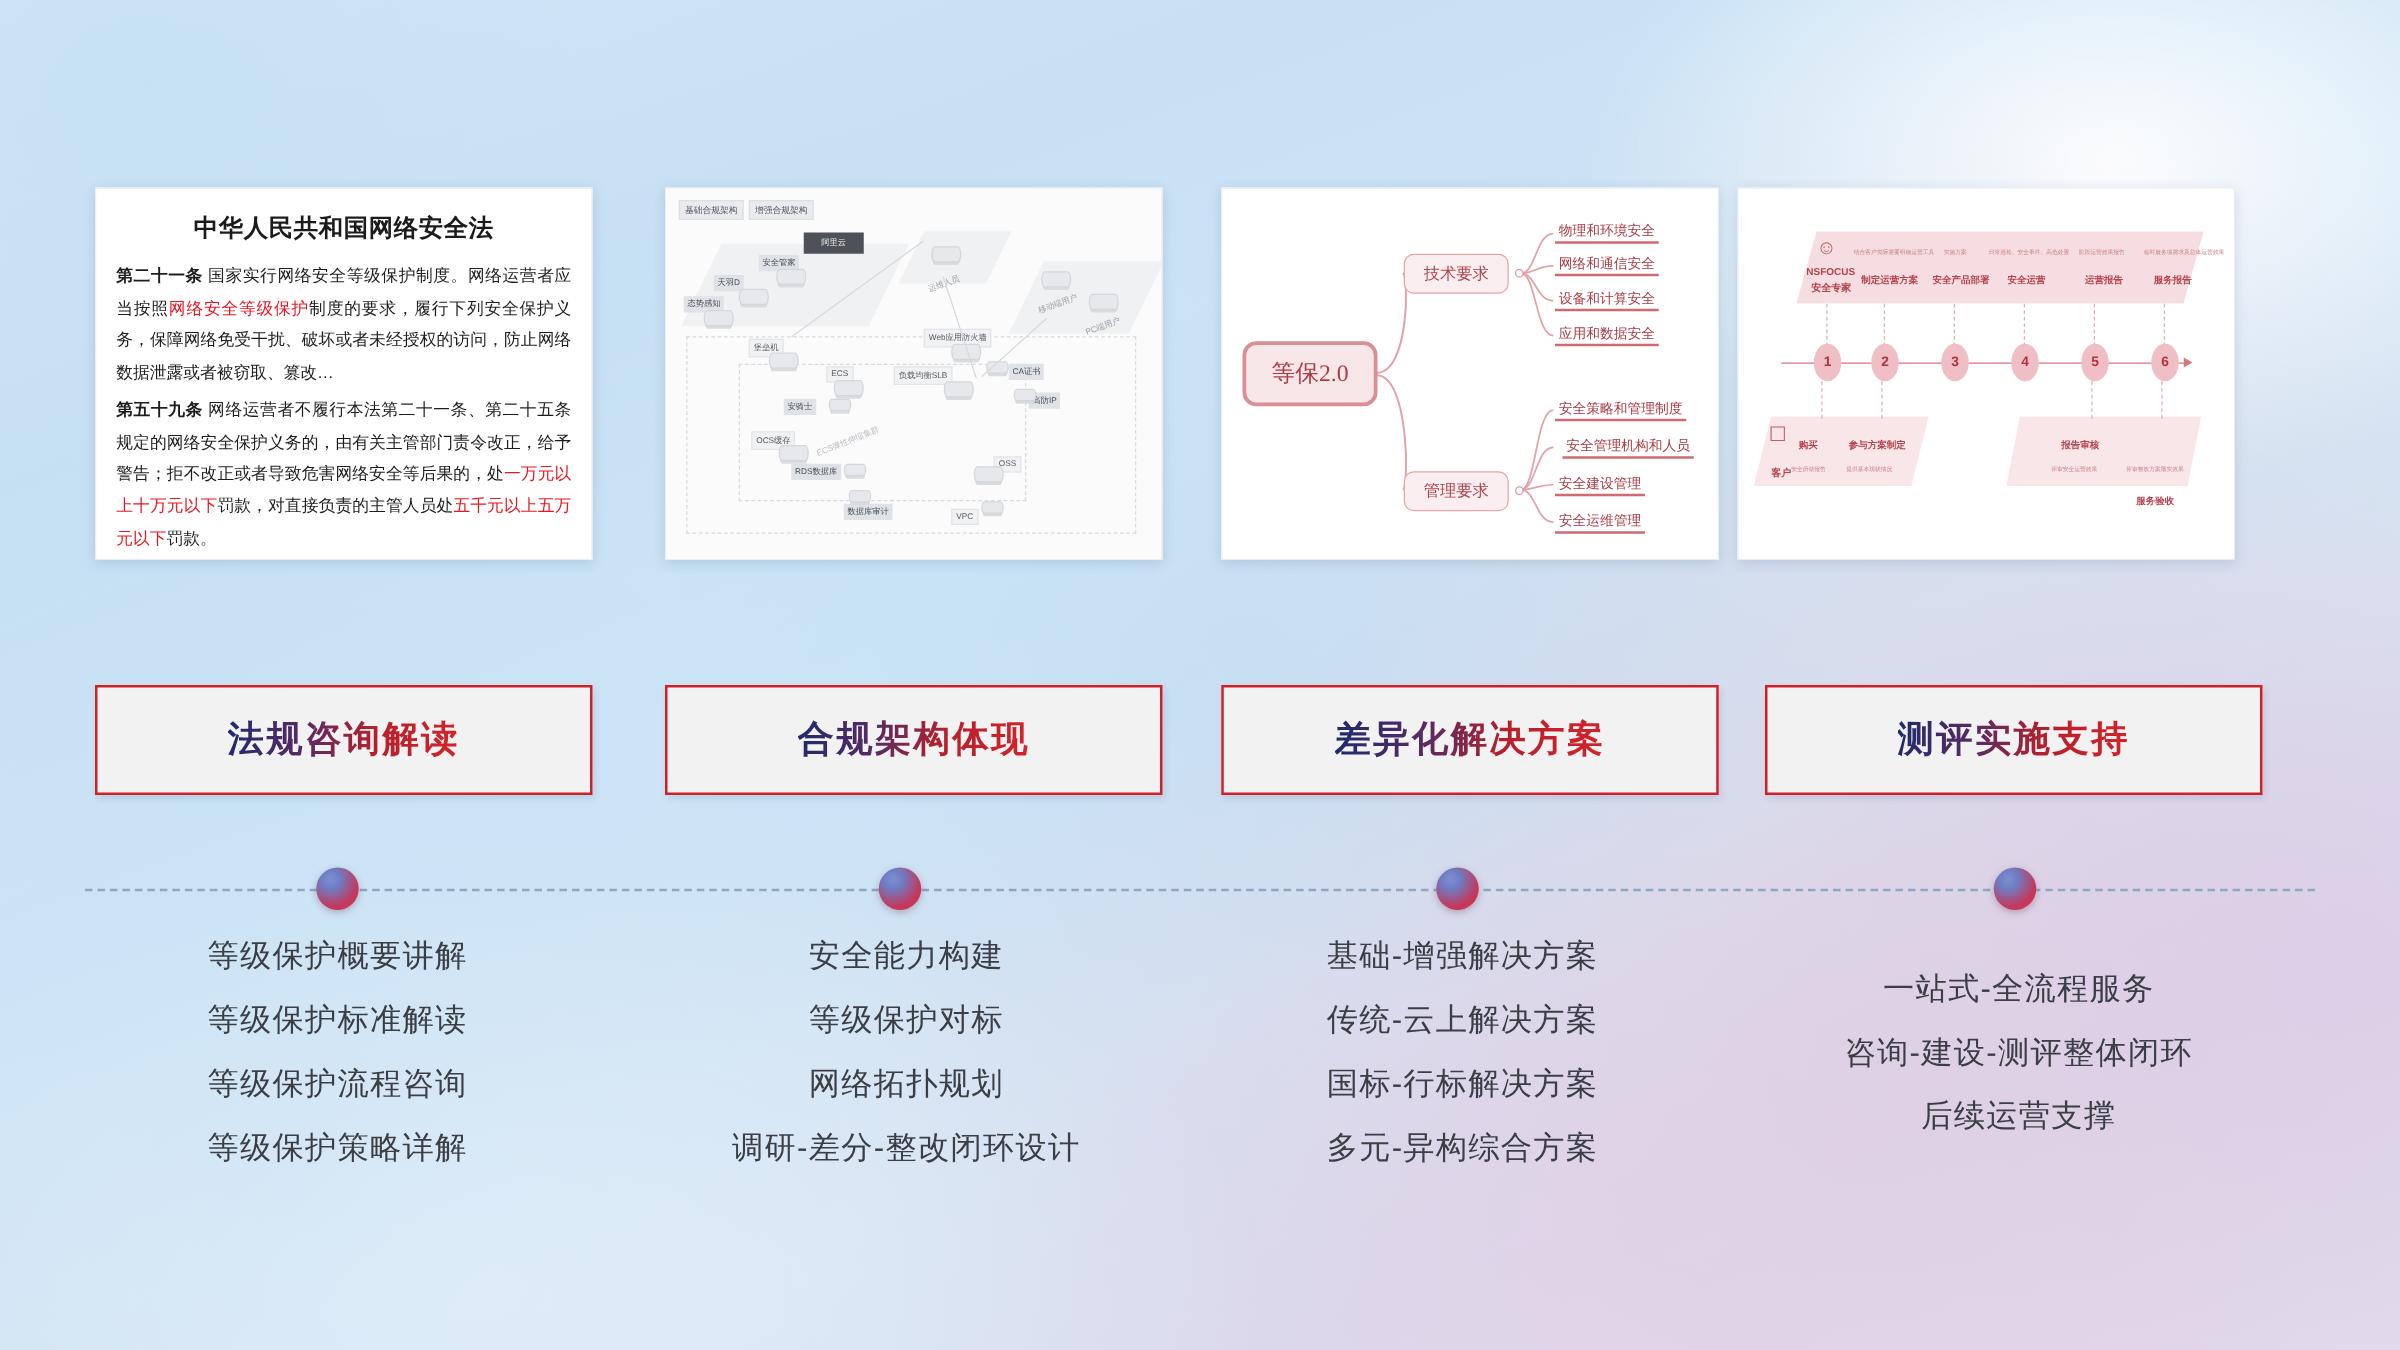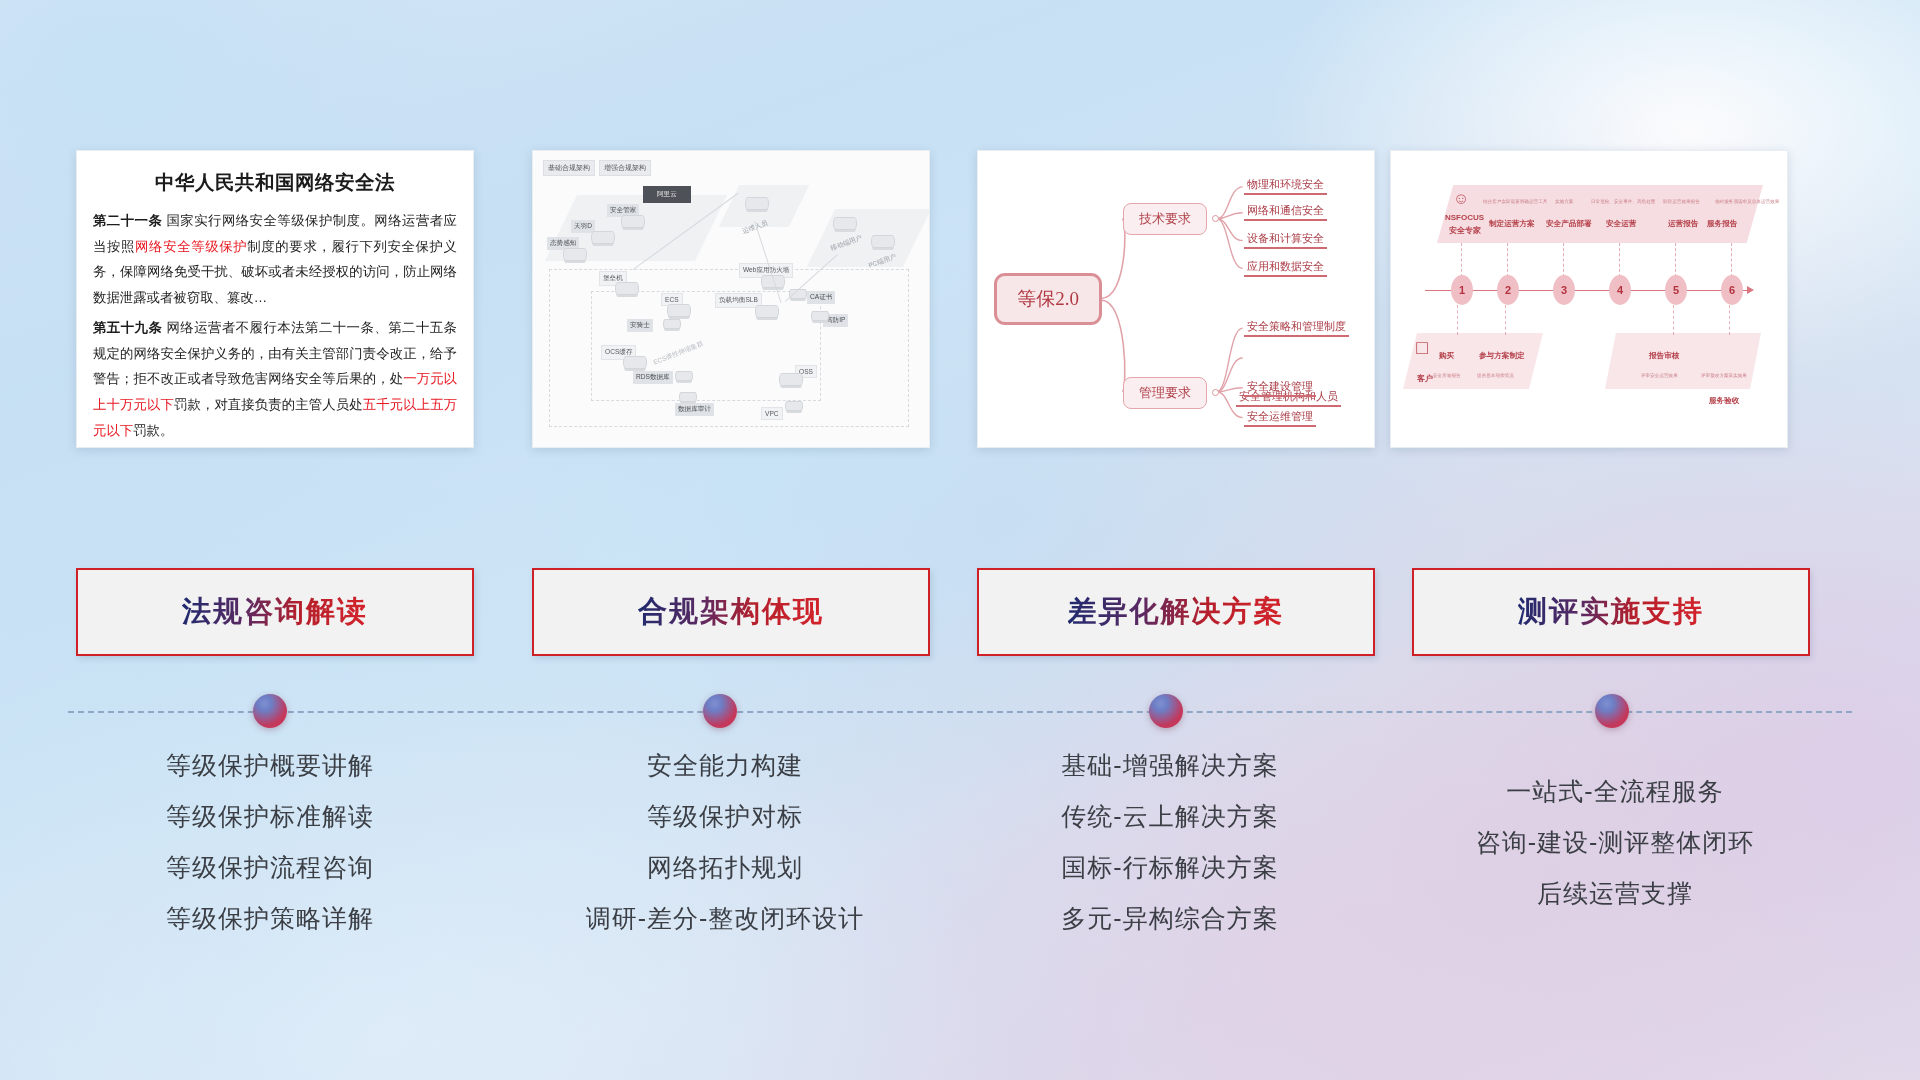--- a/index.html
+++ b/index.html
@@ -91,21 +91,21 @@
   .nsf-axis{ position:absolute; left:34px; top:139px; width:324px; height:1.4px; background:#d9767f; }
   .nsf-arrow{ position:absolute; left:356px; top:135px; width:0; height:0;
     border-left:7px solid #d9767f; border-top:4px solid transparent; border-bottom:4px solid transparent; }
   .nsf-node{ position:absolute; top:124px; width:22px; height:30px; border-radius:50%;
     background:#f0bfc5; display:flex; align-items:center; justify-content:center;
     font-size:11px; color:#b2333f; font-weight:bold; }
   .nsf-tick{ position:absolute; width:1px; border-left:1px dashed #e0aeb4; }
   .nsf-person{ position:absolute; font-size:16px; color:#c15c66; line-height:1; }
 
   
-  .heads { position:absolute; top:548px; left:0; width:1604px; height:96px;margin-top:20px; }
+  .heads { position:absolute; top:548px; left:0; width:1604px; height:96px; }
   .head {
     position:absolute; top:0; width:398px; height:88px;
     background:#f2f2f2; border:2px solid #cf2027;
     box-shadow:2px 3px 6px rgba(40,70,110,.14);
     display:flex; align-items:center; justify-content:center;
   }
   .head.h1{ left:76px; } .head.h2{ left:532px; }
   .head.h3{ left:977px; } .head.h4{ left:1412px; }
   .head .txt{
     font-size:29px; font-weight:bold; letter-spacing:2px;
@@ -238,21 +238,21 @@
         <div class="mm-mid t">技术要求</div>
         <div class="mm-dot" style="left:234px;top:64px;"></div>
         <div class="mm-leaf" style="left:266px;top:26px;">物理和环境安全</div>
         <div class="mm-leaf" style="left:266px;top:52px;">网络和通信安全</div>
         <div class="mm-leaf" style="left:266px;top:80px;">设备和计算安全</div>
         <div class="mm-leaf" style="left:266px;top:108px;">应用和数据安全</div>
 
         <div class="mm-mid m">管理要求</div>
         <div class="mm-dot" style="left:234px;top:238px;"></div>
         <div class="mm-leaf" style="left:266px;top:168px;">安全策略和管理制度</div>
-        <div class="mm-leaf" style="left:258px;top:198px;margin-top:40px;">安全管理机构和人员</div>
+        <div class="mm-leaf" style="left:272px;top:198px;">安全管理机构和人员</div>
         <div class="mm-leaf" style="left:266px;top:228px;">安全建设管理</div>
         <div class="mm-leaf" style="left:266px;top:258px;">安全运维管理</div>
       </div>
     </div>
 
     <div class="card c4">
       <div class="nsf">
         <div class="nsf-band top"></div>
         <div class="nsf-band bl"></div>
         <div class="nsf-band br"></div>
@@ -263,21 +263,21 @@
 
         <div class="nsf-l2" style="left:92px;top:48px;">结合客户实际需要明确运营工具</div>
         <div class="nsf-l1" style="left:98px;top:68px;">制定运营方案</div>
         <div class="nsf-l2" style="left:164px;top:48px;">实施方案</div>
         <div class="nsf-l1" style="left:155px;top:68px;">安全产品部署</div>
         <div class="nsf-l2" style="left:200px;top:48px;">日常巡检、安全事件、高危处置</div>
         <div class="nsf-l1" style="left:215px;top:68px;">安全运营</div>
         <div class="nsf-l2" style="left:272px;top:48px;">阶段运营效果报告</div>
         <div class="nsf-l1" style="left:277px;top:68px;">运营报告</div>
         <div class="nsf-l2" style="left:324px;top:48px;">临时服务项需求及总体运营效果</div>
-        <div class="nsf-l1" style="left:316px;top:68px;">服务报告</div>
+        <div class="nsf-l1" style="left:332px;top:68px;">服务报告</div>
 
         <div class="nsf-tick" style="left:70px;top:92px;height:34px;"></div>
         <div class="nsf-tick" style="left:116px;top:92px;height:34px;"></div>
         <div class="nsf-tick" style="left:172px;top:92px;height:34px;"></div>
         <div class="nsf-tick" style="left:228px;top:92px;height:34px;"></div>
         <div class="nsf-tick" style="left:284px;top:92px;height:34px;"></div>
         <div class="nsf-tick" style="left:340px;top:92px;height:34px;"></div>
 
         <div class="nsf-axis"></div>
         <div class="nsf-arrow"></div>

